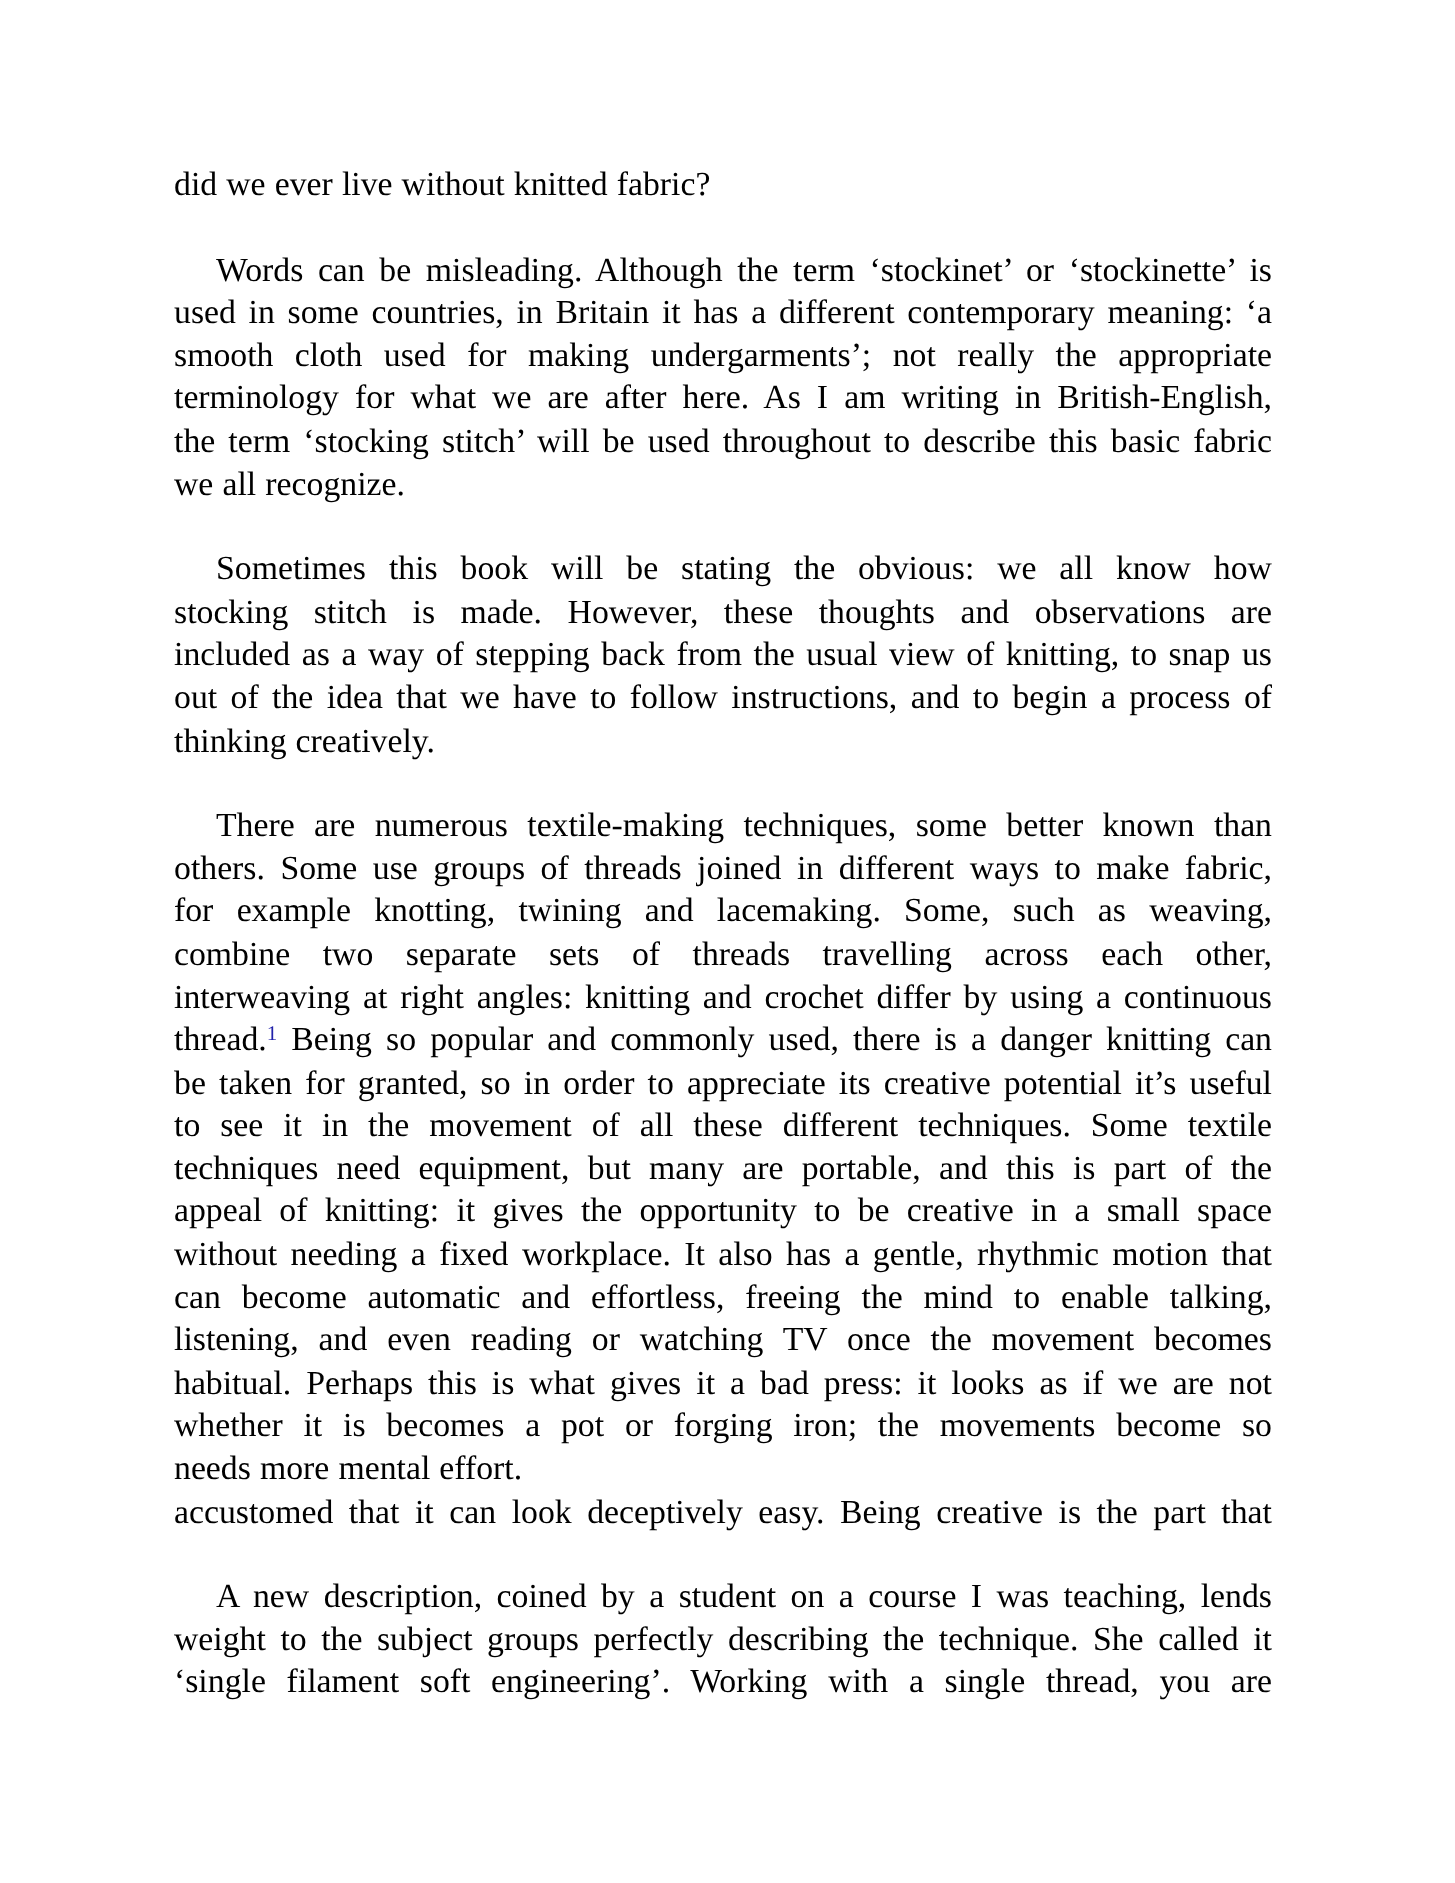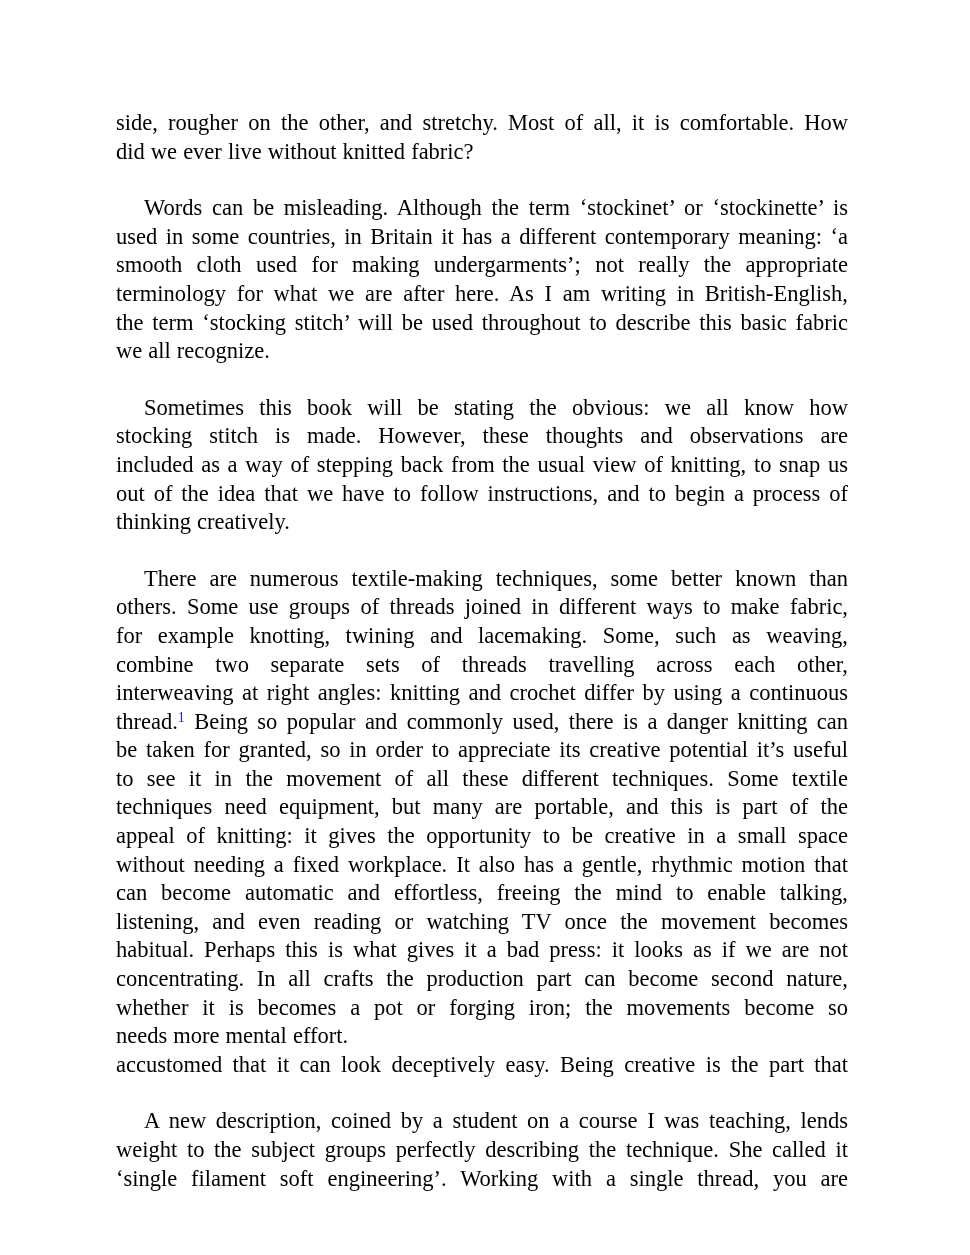--- a/index.html
+++ b/index.html
@@ -49,21 +49,20 @@
     text-decoration: none;
     cursor: pointer;
   }
 </style>
 </head>
 <body>
 
 <div class="page">
 
   <div class="paragraph">
-    <div class="line">side, rougher on the other, and stretchy. Most of all, it is comfortable. How</div>
     <div class="line last">did we ever live without knitted fabric?</div>
   </div>
 
   <div class="paragraph">
     <div class="line indent">Words can be misleading. Although the term ‘stockinet’ or ‘stockinette’ is</div>
     <div class="line">used in some countries, in Britain it has a different contemporary meaning: ‘a</div>
     <div class="line">smooth cloth used for making undergarments’; not really the appropriate</div>
     <div class="line">terminology for what we are after here. As I am writing in British-English,</div>
     <div class="line">the term ‘stocking stitch’ will be used throughout to describe this basic fabric</div>
     <div class="line last">we all recognize.</div>
@@ -85,21 +84,20 @@
     <div class="line">interweaving at right angles: knitting and crochet differ by using a continuous</div>
     <div class="line"><span>thread.</span><span class="footnote-ref">1</span><span> Being so popular and commonly used, there is a danger knitting can</span></div>
     <div class="line">be taken for granted, so in order to appreciate its creative potential it’s useful</div>
     <div class="line">to see it in the movement of all these different techniques. Some textile</div>
     <div class="line">techniques need equipment, but many are portable, and this is part of the</div>
     <div class="line">appeal of knitting: it gives the opportunity to be creative in a small space</div>
     <div class="line">without needing a fixed workplace. It also has a gentle, rhythmic motion that</div>
     <div class="line">can become automatic and effortless, freeing the mind to enable talking,</div>
     <div class="line">listening, and even reading or watching TV once the movement becomes</div>
     <div class="line">habitual. Perhaps this is what gives it a bad press: it looks as if we are not</div>
-    <div class="line">concentrating. In all crafts the production part can become second nature,</div>
     <div class="line">whether it is becomes a pot or forging iron; the movements become so</div>
     <div class="line last">needs more mental effort.</div>
     <div class="line">accustomed that it can look deceptively easy. Being creative is the part that</div>
   </div>
 
   <div class="paragraph">
     <div class="line indent">A new description, coined by a student on a course I was teaching, lends</div>
     <div class="line">weight to the subject groups perfectly describing the technique. She called it</div>
     <div class="line">‘single filament soft engineering’. Working with a single thread, you are</div>
   </div>

